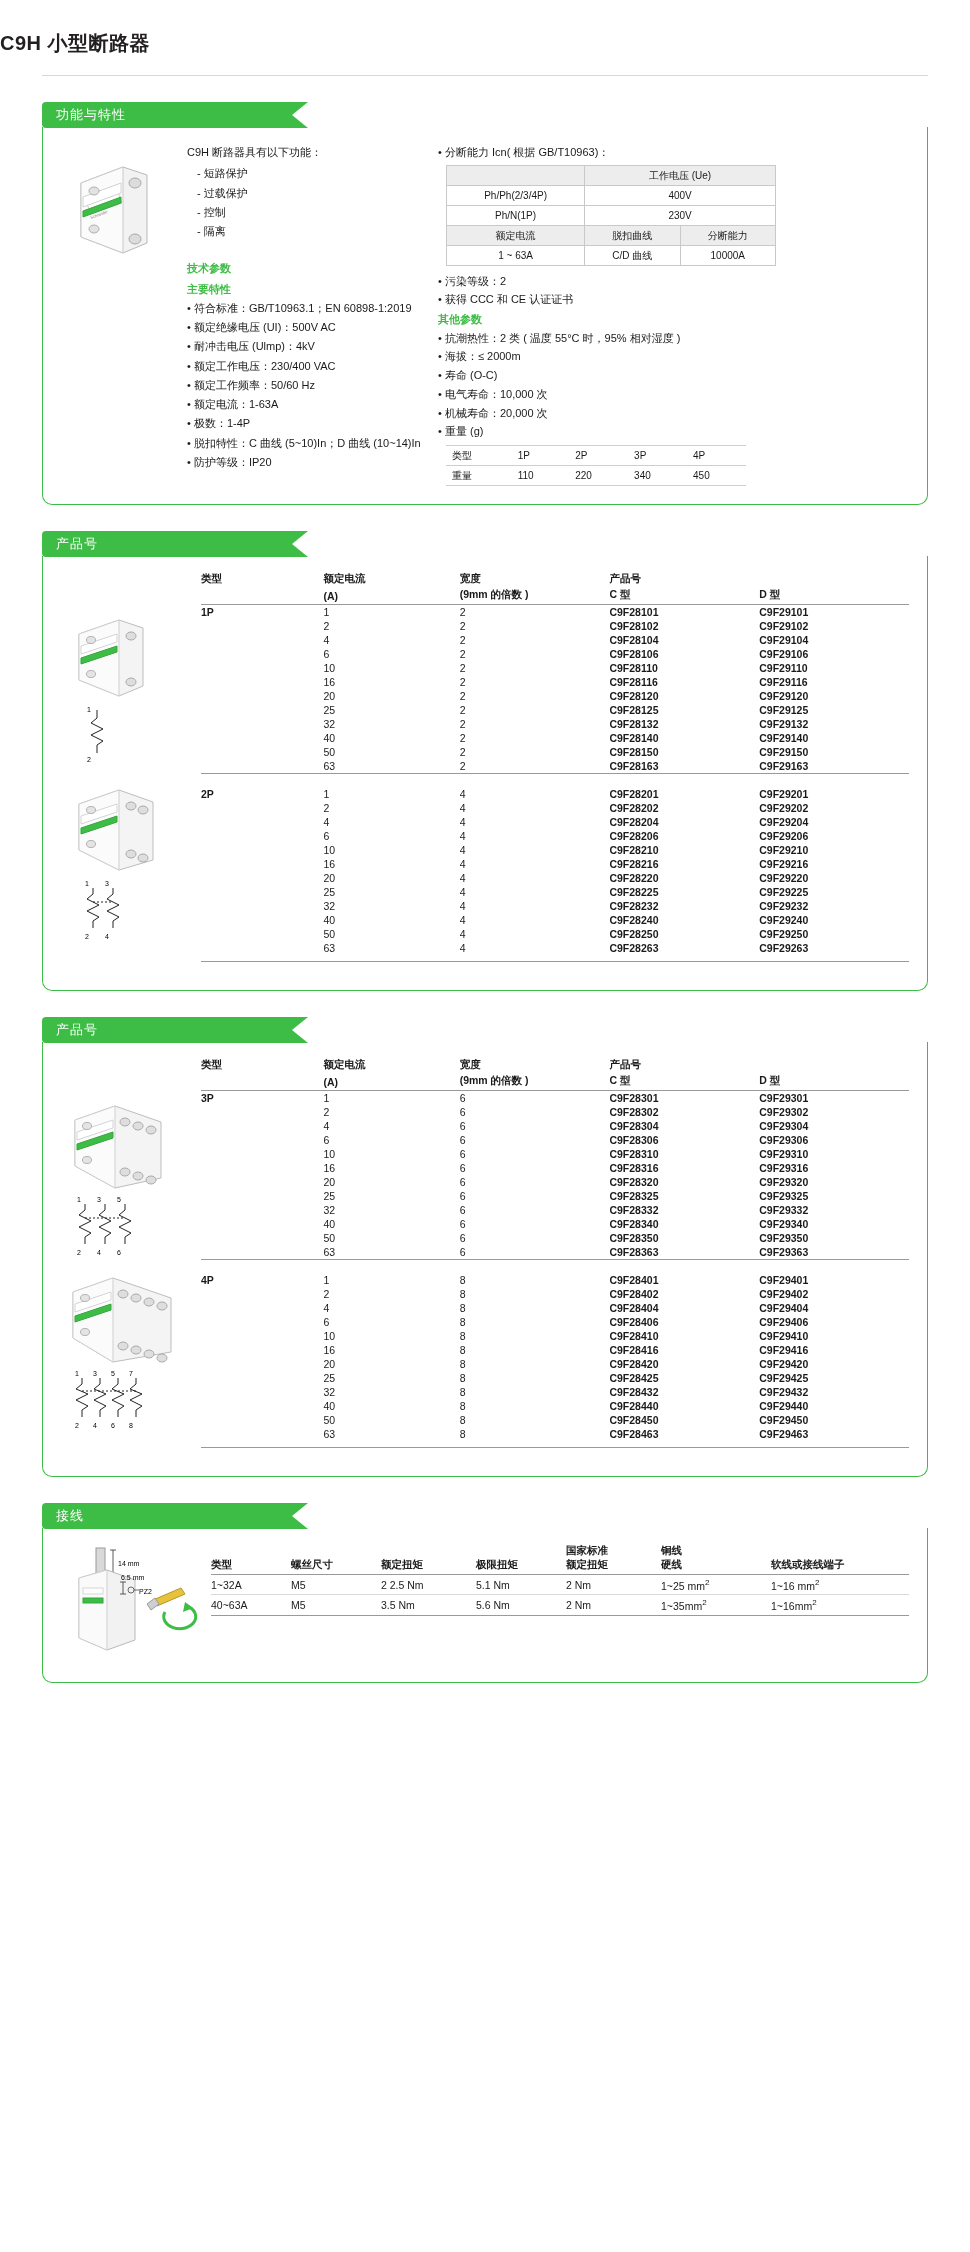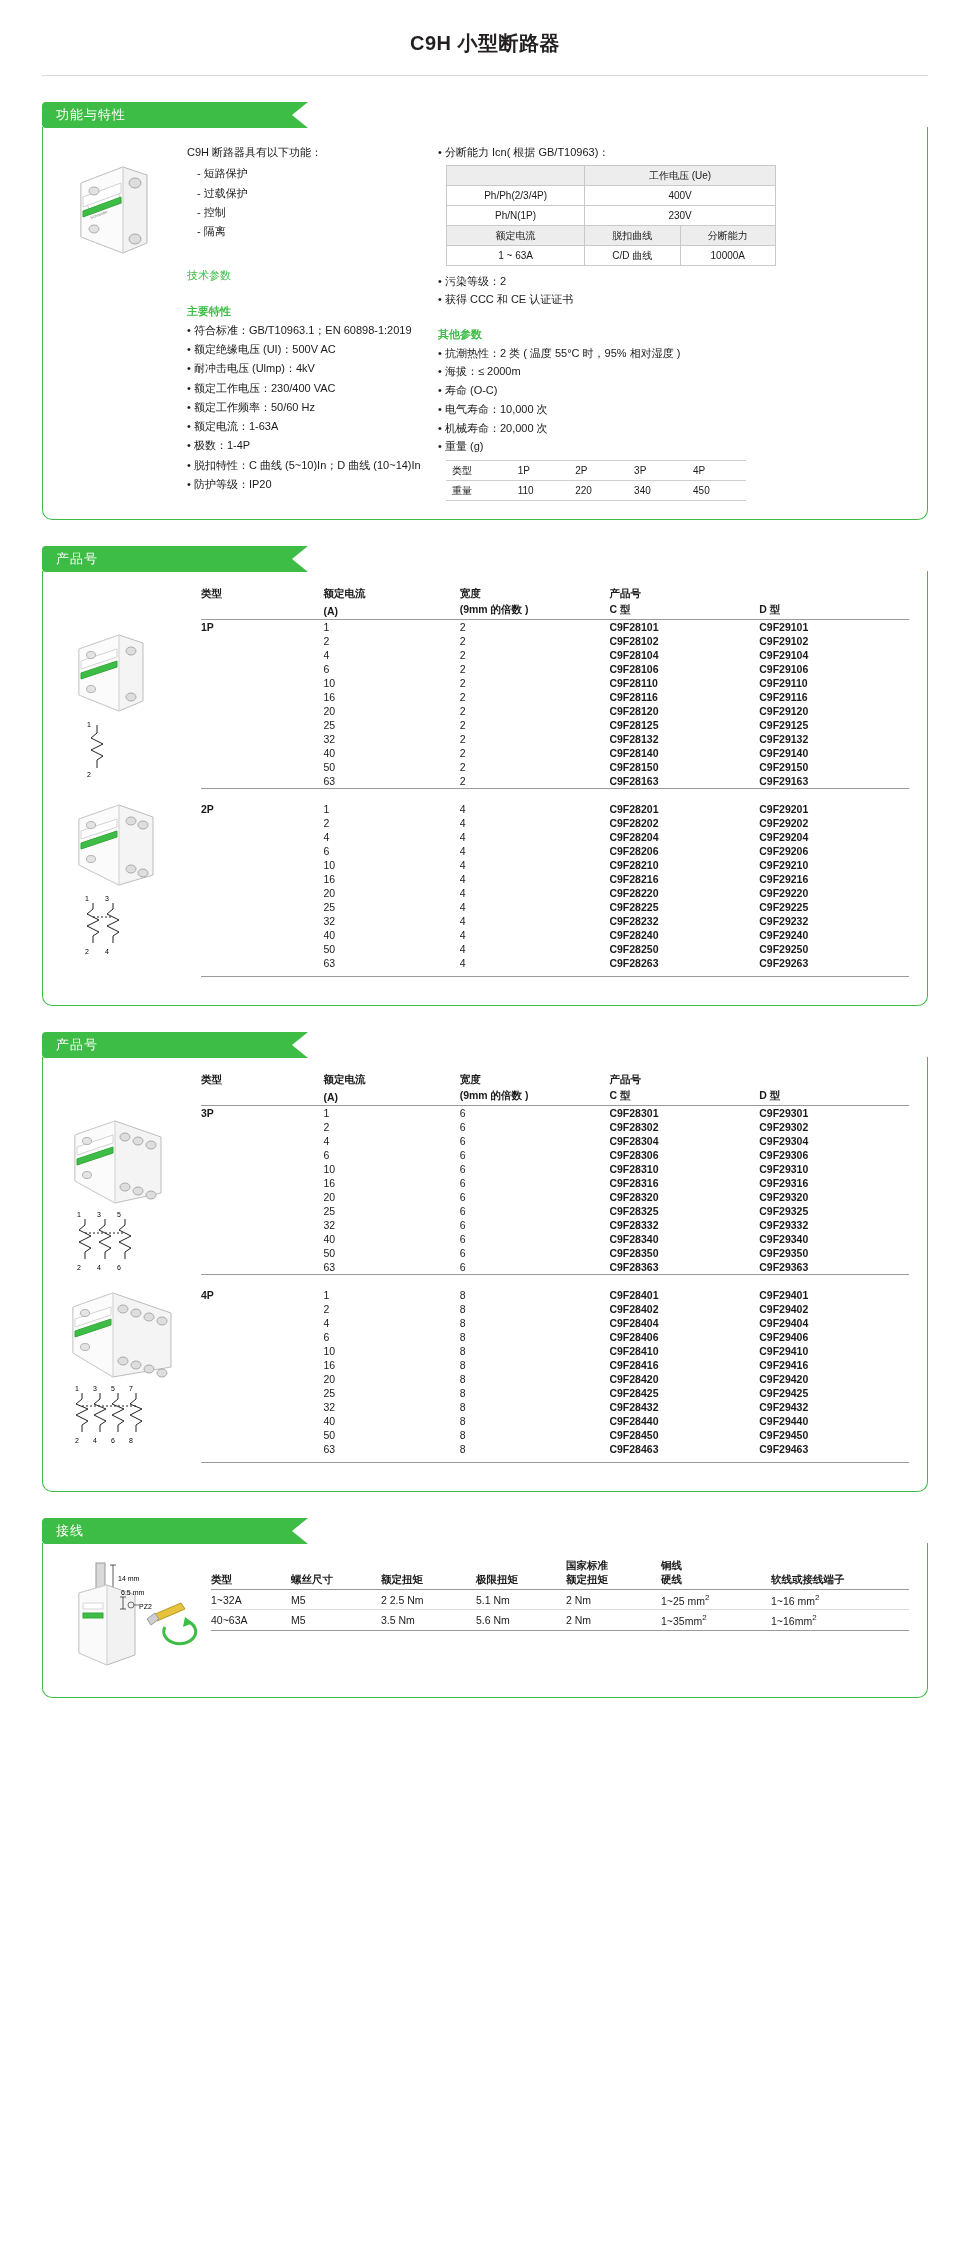--- a/index.html
+++ b/index.html
@@ -8,21 +8,21 @@
     width: 970px;
     background: #ffffff;
     font-family: "Liberation Sans", "DejaVu Sans", sans-serif;
     color: #1a1a1a;
     -webkit-font-smoothing: antialiased;
   }
   .page { width:970px; position:relative; padding: 0 0 40px 0; }
 
   
   .doc-title {
-    text-align:center;
+    text-align:left;
     font-size: 20px;
     font-weight: bold;
     color:#231f20;
     padding: 30px 0 18px 0;
     letter-spacing: .5px;
   }
   .title-rule {
     height:1px; background:#d8d8d8; margin: 0 42px 0 42px;
   }
 
@@ -60,22 +60,22 @@
     background:#fff;
   }
 
   
   .feat-wrap { display:flex; gap: 6px; }
   .feat-img { width: 120px; flex: 0 0 120px; padding-top: 10px;}
   .feat-mid { width: 245px; flex: 0 0 245px; font-size:11px; line-height:1.75; }
   .feat-right { flex:1; font-size:11px; line-height:1.7; }
 
   .feat-mid .head { font-size:11px; margin-bottom:2px;}
-  .green-head { color:#3dbd45; font-weight:normal; margin-top:25px; }
-  .green-sub { color:#3dbd45; font-weight:bold; margin-top:16px; }
+  .green-head { color:#3dbd45; font-weight:bold; margin-top:18px; }
+  .green-sub { color:#3dbd45; font-weight:bold; margin-top:1px; }
   .bullet::before { content:"• "; }
   .dash { padding-left: 10px; }
 
   .feat-right .bullet { display:block; }
   .mini-table { border-collapse:collapse; margin: 3px 0 6px 8px; font-size:10px; width: 330px;}
   .mini-table td, .mini-table th {
     border: 1px solid #c9c9c9;
     padding: 1px 5px;
     text-align:center;
     font-weight:normal;

